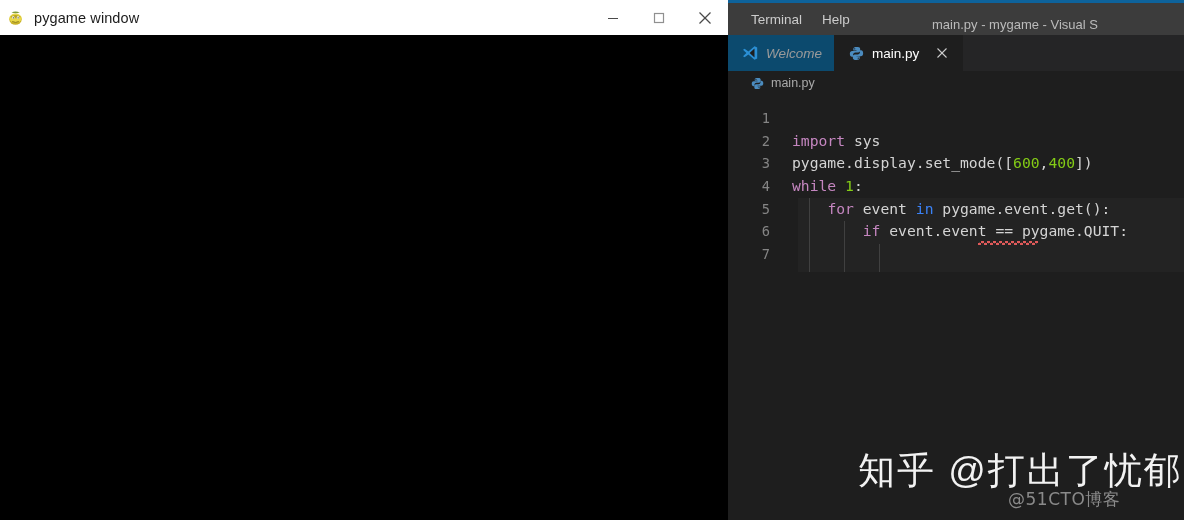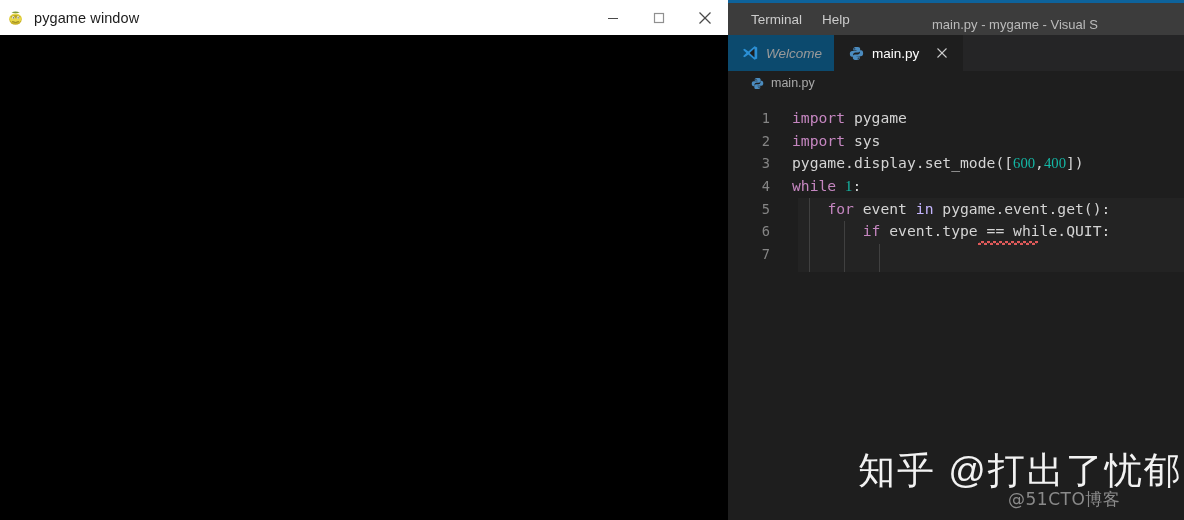--- a/index.html
+++ b/index.html
@@ -114,22 +114,22 @@
   }
   .ln{
     width:42px;flex:0 0 auto;text-align:right;padding-right:22px;
     color:#858585;font-size:13.7px;
     font-family:"DejaVu Sans Mono", monospace;
   }
   .code-txt{position:relative;color:#d4d4d4;}
 
   
   .t-kw{color:#c586c0;}
-  .t-kw2{color:#c4b5fd;}
-  .t-num{color:#14b8a6;font-family:Liberation Serif, serif;}
+  .t-kw2{color:#3b82f6;}
+  .t-num{color:#84cc16;}
   .t-plain{color:#d4d4d4;}
 
   .indent-guides{position:absolute;left:0;top:0;width:456px;height:423px;pointer-events:none;}
   .ig{position:absolute;width:1px;background:#404040;}
 
   .squiggle{
     position:absolute;
     height:4px;
     background-image:
       radial-gradient(circle at 1.5px 3px, #e05a5a 1.3px, transparent 1.6px),
@@ -267,21 +267,20 @@
       <div class="indent-guides">
         <div class="ig" style="left:81px;top:101px;height:74px;"></div>
         <div class="ig" style="left:116px;top:124px;height:51px;"></div>
         <div class="ig" style="left:151px;top:147px;height:28px;"></div>
       </div>
 
       <div style="position:relative;padding-top:10px;">
 
         <div class="code-line">
           <span class="ln">1</span>
-          <span class="code-txt"><span class="t-kw">import</span> <span class="t-plain">pygame</span></span>
         </div>
 
         <div class="code-line">
           <span class="ln">2</span>
           <span class="code-txt"><span class="t-kw">import</span> <span class="t-plain">sys</span></span>
         </div>
 
         <div class="code-line">
           <span class="ln">3</span>
           <span class="code-txt"><span class="t-plain">pygame.display.set_mode([</span><span class="t-num">600</span><span class="t-plain">,</span><span class="t-num">400</span><span class="t-plain">])</span></span>
@@ -292,21 +291,21 @@
           <span class="code-txt"><span class="t-kw">while</span> <span class="t-num">1</span><span class="t-plain">:</span></span>
         </div>
 
         <div class="code-line">
           <span class="ln">5</span>
           <span class="code-txt">    <span class="t-kw">for</span> <span class="t-plain">event</span> <span class="t-kw2">in</span> <span class="t-plain">pygame.event.get():</span></span>
         </div>
 
         <div class="code-line">
           <span class="ln">6</span>
-          <span class="code-txt">        <span class="t-kw">if</span> <span class="t-plain">event.type == while.QUIT:</span><span class="squiggle" style="left:186px;width:60px;bottom:-2px;"></span></span>
+          <span class="code-txt">        <span class="t-kw">if</span> <span class="t-plain">event.event == pygame.QUIT:</span><span class="squiggle" style="left:186px;width:60px;bottom:-2px;"></span></span>
         </div>
 
         <div class="code-line">
           <span class="ln">7</span>
         </div>
 
       </div>
     </div>
   </div>
 

